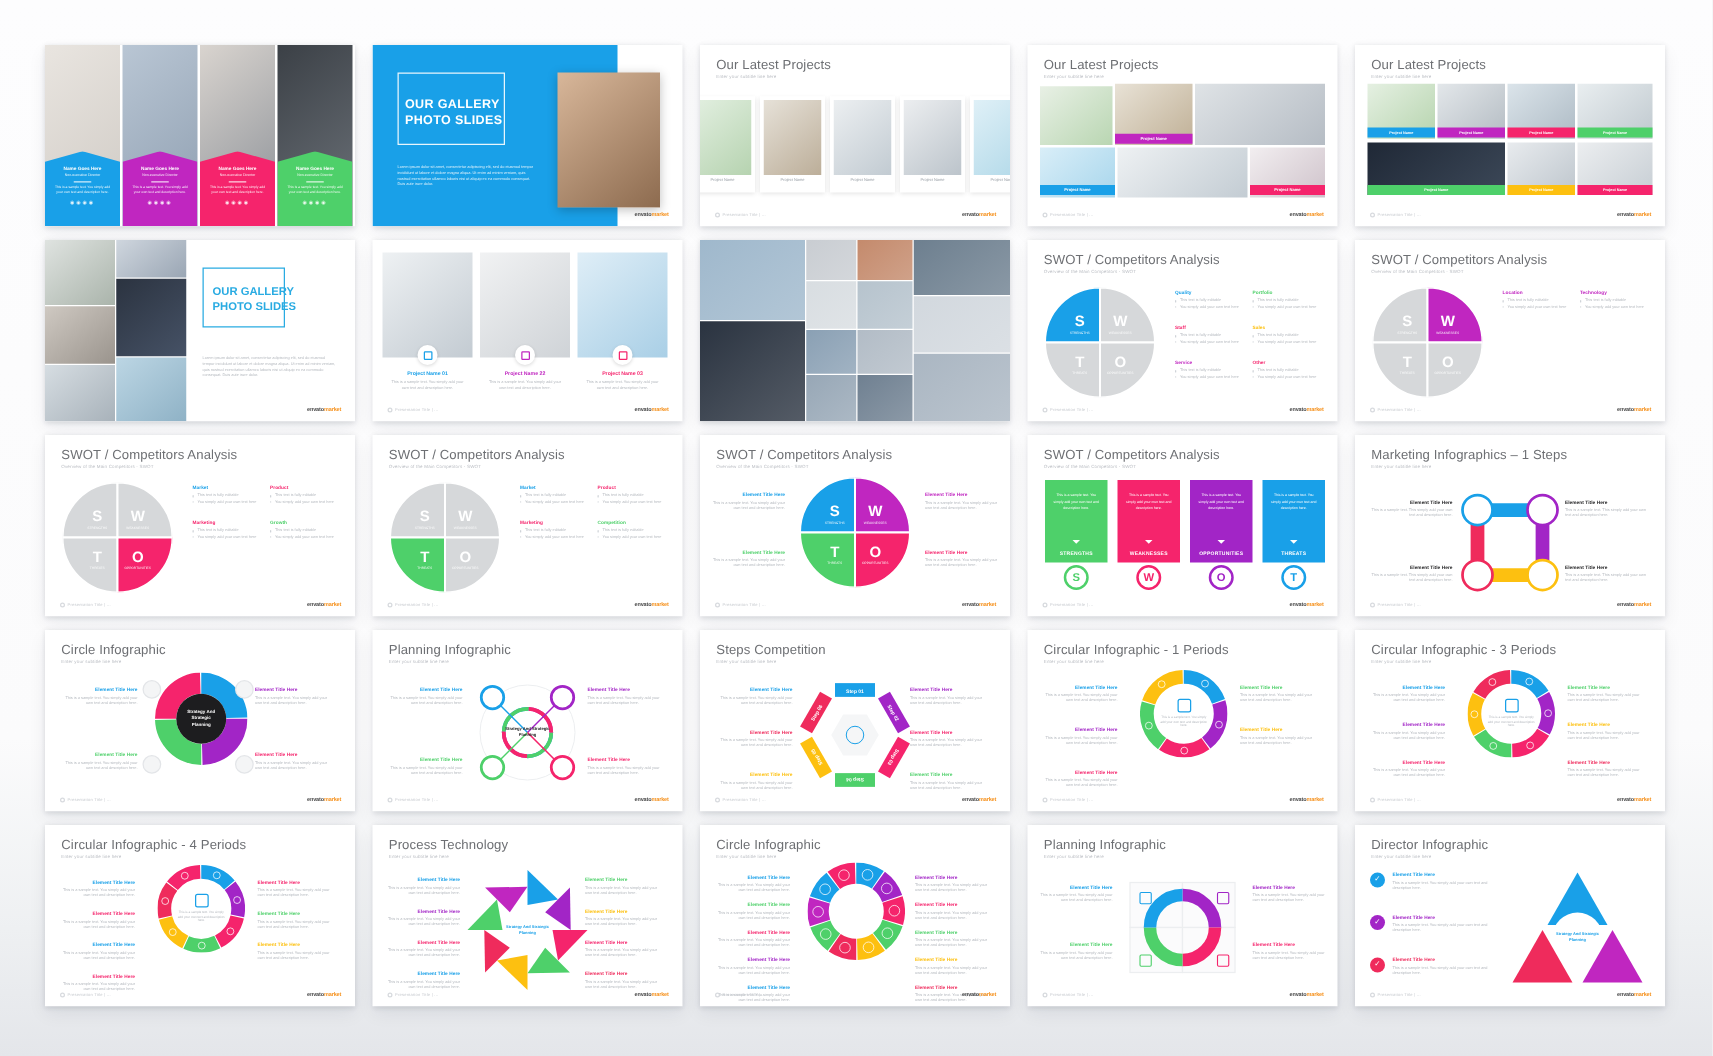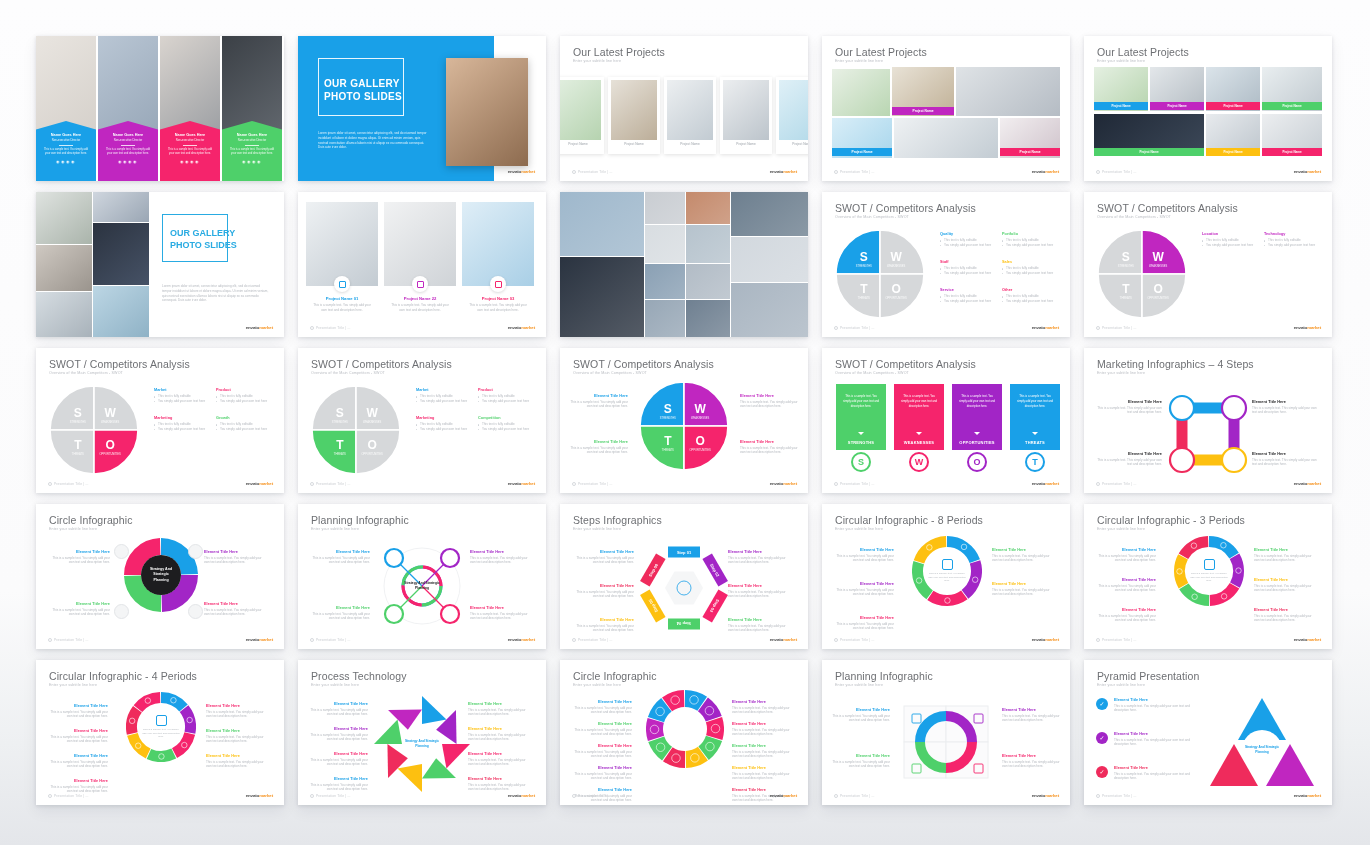--- a/index.html
+++ b/index.html
@@ -533,21 +533,21 @@
         <div class="blk" style="left:203px;top:104px;width:20px;height:20px;border-radius:50%;border:2.2px solid #19a0e8;background:#fff;color:#19a0e8;font-size:9px;font-weight:700;text-align:center;line-height:16px">T</div>
         <div class="footer-left">
       <span class="fdot"></span>
           <span>Presentation Title | ...</span>
         </div>
     <div class="envato">envato<i>market</i></div>
       </div>
     </div>
     <div class="slide">
       <div class="sl-body">
-        <div class="title">Marketing Infographics – 4 Steps</div>
+        <div class="title">Marketing Infographics – 1 Steps</div>
         <div class="subtitle">Enter your subtitle line here</div>
         <svg width="248" height="145" viewBox="0 0 248 145" style="position:absolute;inset:0">
           <path d="M98,60 L150,60" stroke="#19a0e8" stroke-width="11"></path>
           <path d="M150,60 L150,112" stroke="#a225c6" stroke-width="11"></path>
           <path d="M98,60 L98,112" stroke="#ef2b5c" stroke-width="11"></path>
           <path d="M98,112 L150,112" stroke="#fdc010" stroke-width="11"></path>
           <circle cx="98" cy="60" r="12" fill="#fff" stroke="#19a0e8" stroke-width="2.2"></circle>
           <circle cx="150" cy="60" r="12" fill="#fff" stroke="#a225c6" stroke-width="2.2"></circle>
           <circle cx="98" cy="112" r="12" fill="#fff" stroke="#ef2b5c" stroke-width="2.2"></circle>
           <circle cx="150" cy="112" r="12" fill="#fff" stroke="#fdc010" stroke-width="2.2"></circle>
@@ -653,21 +653,21 @@
         </div>
         <div class="footer-left">
       <span class="fdot"></span>
           <span>Presentation Title | ...</span>
         </div>
     <div class="envato">envato<i>market</i></div>
       </div>
     </div>
     <div class="slide">
       <div class="sl-body">
-        <div class="title">Steps Infographics</div>
+        <div class="title">Steps Competition</div>
         <div class="subtitle">Enter your subtitle line here</div>
         <svg width="248" height="145" viewBox="0 0 248 145" style="position:absolute;inset:0">
           <g transform="translate(124,48) rotate(0)">
             <rect x="-16" y="-5.5" width="32" height="11" fill="#19a0e8"></rect>
       <text x="0" y="2" text-anchor="middle" fill="#fff" font-size="4" font-weight="700" font-family="Liberation Sans">Step 01</text>
           </g>
           <g transform="translate(155.1769145362398,66) rotate(60)">
             <rect x="-16" y="-5.5" width="32" height="11" fill="#a225c6"></rect>
       <text x="0" y="2" text-anchor="middle" fill="#fff" font-size="4" font-weight="700" font-family="Liberation Sans">Step 02</text>
           </g>
@@ -716,21 +716,21 @@
         </div>
         <div class="footer-left">
       <span class="fdot"></span>
           <span>Presentation Title | ...</span>
         </div>
     <div class="envato">envato<i>market</i></div>
       </div>
     </div>
     <div class="slide">
       <div class="sl-body">
-        <div class="title">Circular Infographic - 8 Periods</div>
+        <div class="title">Circular Infographic - 1 Periods</div>
         <div class="subtitle">Enter your subtitle line here</div>
         <div class="blk" style="left:90px;top:32px">
           <svg width="70" height="70" viewBox="0 0 70 70">
             <path d="M35,0 A35,35 0 0 1 67.97201084755538,23.259195058741074 L57.60937886689512,26.94916232599388 A24,24 0 0 0 35,11 Z" fill="#19a0e8"></path>
             <circle cx="52.0047533270089" cy="10.894225499113709" r="2.75" fill="none" stroke="#fff" stroke-width=".7" opacity=".85"></circle>
             <path d="M68.28697807033038,24.184405196876842 A35,35 0 0 1 56.355080736544366,62.73013751743167 L49.64348393363042,54.01495144052458 A24,24 0 0 0 57.82535639108369,27.58359213500126 Z" fill="#a225c6"></path>
             <circle cx="63.180711682609136" cy="43.72338747629938" r="2.75" fill="none" stroke="#fff" stroke-width=".7" opacity=".85"></circle>
             <path d="M55.572483830236564,63.31559480312316 A35,35 0 0 1 15.226154880127176,63.87897243974033 L21.44079191780149,54.80272395867908 A24,24 0 0 0 49.10684605501935,54.41640786499874 Z" fill="#f5246c"></path>
             <circle cx="35.41188432000479" cy="64.49712445827447" r="2.75" fill="none" stroke="#fff" stroke-width=".7" opacity=".85"></circle>
             <path d="M14.427516169763443,63.31559480312316 A35,35 0 0 1 1.4240108910979856,25.118049010499327 L11.976464611038615,28.22380503577097 A24,24 0 0 0 20.893153944980646,54.41640786499874 Z" fill="#4ed06a"></path>
@@ -1052,21 +1052,21 @@
         </div>
         <div class="footer-left">
       <span class="fdot"></span>
           <span>Presentation Title | ...</span>
         </div>
     <div class="envato">envato<i>market</i></div>
       </div>
     </div>
     <div class="slide">
       <div class="sl-body">
-        <div class="title">Pyramid Presentation</div>
+        <div class="title">Director Infographic</div>
         <div class="subtitle">Enter your subtitle line here</div>
         <div class="blk" style="left:12px;top:38px;width:12px;height:12px;border-radius:50%;background:#19a0e8;color:#fff;font-size:6px;text-align:center;line-height:12px">✓</div>
         <div class="blk" style="left:30px;top:38px;width:80px">
       <div class="eyeb" style="color:#19a0e8">Element Title Here</div>
       <div class="tiny" style="margin-top:1.5px">This is a sample text. You simply add your own text and description here.</div>
         </div>
         <div class="blk" style="left:12px;top:72px;width:12px;height:12px;border-radius:50%;background:#a225c6;color:#fff;font-size:6px;text-align:center;line-height:12px">✓</div>
         <div class="blk" style="left:30px;top:72px;width:80px">
       <div class="eyeb" style="color:#a225c6">Element Title Here</div>
       <div class="tiny" style="margin-top:1.5px">This is a sample text. You simply add your own text and description here.</div>

